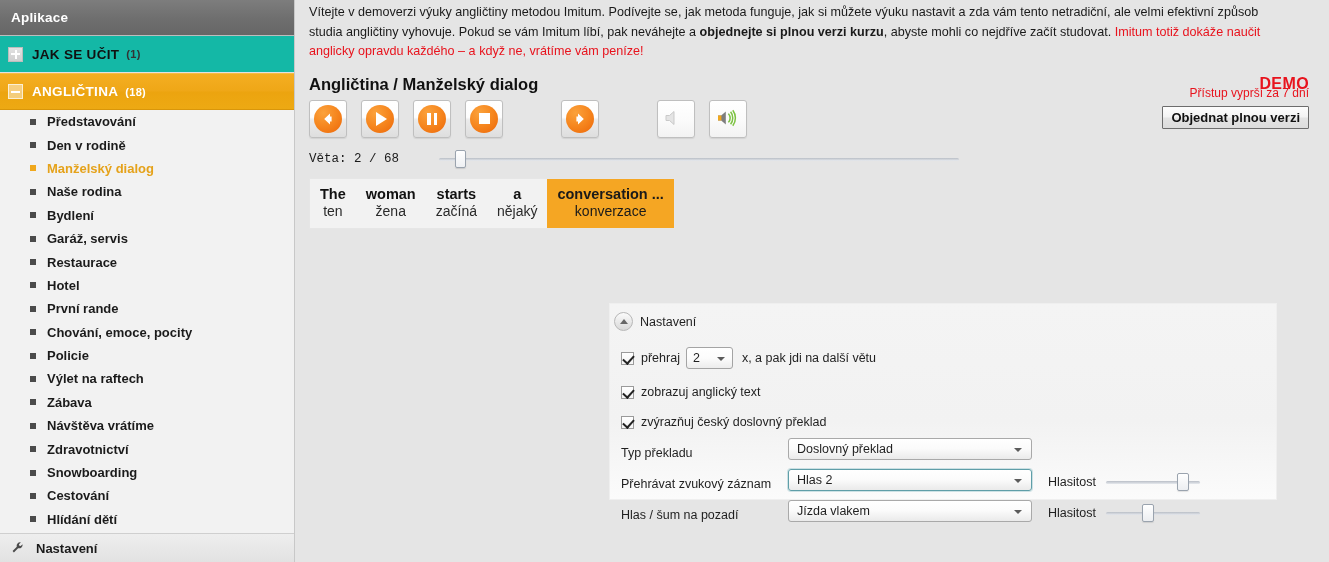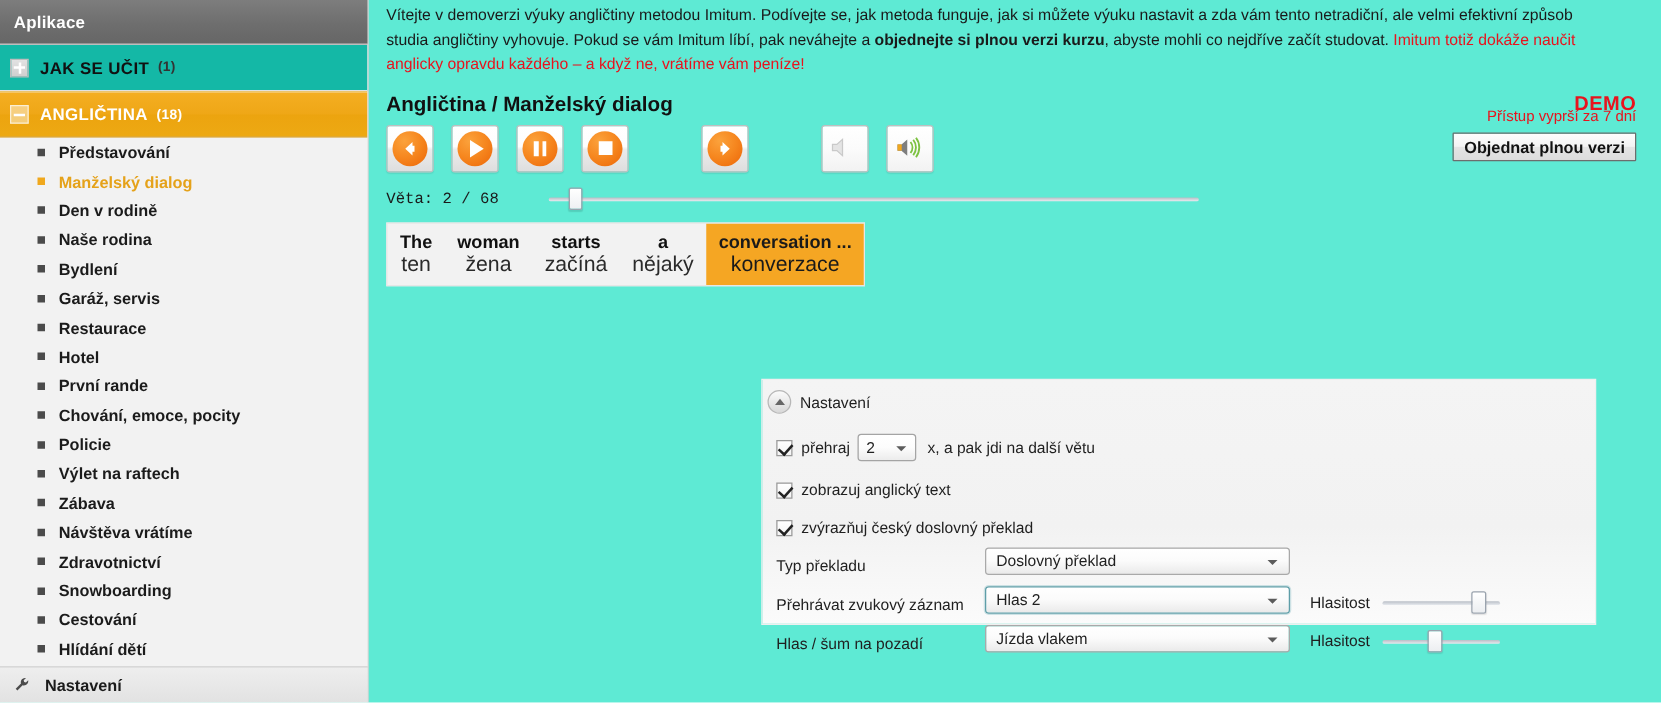--- a/index.html
+++ b/index.html
@@ -96,21 +96,21 @@
     display: flex; align-items: center;
     padding-left: 11px;
     font-weight: bold;
     font-size: 13px;
     color: #1b1b1b;
     cursor: default;
   }
   .wrench { margin-right: 11px; display: inline-flex; }
 
   
-  #main { flex: 1 1 auto; position: relative; padding: 0; background: #5eead4; }
+  #main { flex: 1 1 auto; position: relative; padding: 0; background: #e5e5e5; }
 
   .promo {
     padding: 3px 20px 0 14px;
     font-size: 12.6px;
     line-height: 19.5px;
     color: #1a1a1a;
     max-width: 1020px;
   }
   .promo b { font-weight: bold; }
   .promo .red { color: #e8131d; }
@@ -176,21 +176,21 @@
     align-items: stretch;
     height: 51px;
   }
   .word-cell {
     padding: 5px 10px 6px 10px;
     display: flex; flex-direction: column; align-items: center; justify-content: center;
     cursor: default;
     min-width: 42px;
   }
   .word-cell .en { font-weight: bold; font-size: 14.5px; color: #111; line-height: 17px; }
-  .word-cell .cs { font-size: 17px; color: #2a2a2a; line-height: 17px; }
+  .word-cell .cs { font-size: 14px; color: #2a2a2a; line-height: 17px; }
   .word-cell.hl { background: #f5a623; }
   .word-cell.hl .en, .word-cell.hl .cs { color: #1a1a1a; }
 
   
   .settings-panel {
     position: absolute;
     left: 314px; top: 303px;
     width: 668px; height: 197px;
     background: linear-gradient(to bottom,#f4f4f4 0%,#f2f2f2 60%,#fbfbfb 100%);
     border: 1px solid #efefef;
@@ -305,27 +305,27 @@
         </span>
         <span>ANGLIČTINA</span>
         <span class="sb-count">(18)</span>
       </div>
 
       <div id="sb-items">
           <div class="sb-item">
             <span class="bullet"></span>
             <span>Představování</span>
           </div>
+          <div class="sb-item">
+            <span class="bullet"></span>
+            <span>Den v rodině</span>
+          </div>
           <div class="sb-item active">
             <span class="bullet"></span>
             <span>Manželský dialog</span>
-          </div>
-          <div class="sb-item">
-            <span class="bullet"></span>
-            <span>Den v rodině</span>
           </div>
           <div class="sb-item">
             <span class="bullet"></span>
             <span>Naše rodina</span>
           </div>
           <div class="sb-item">
             <span class="bullet"></span>
             <span>Bydlení</span>
           </div>
           <div class="sb-item">

